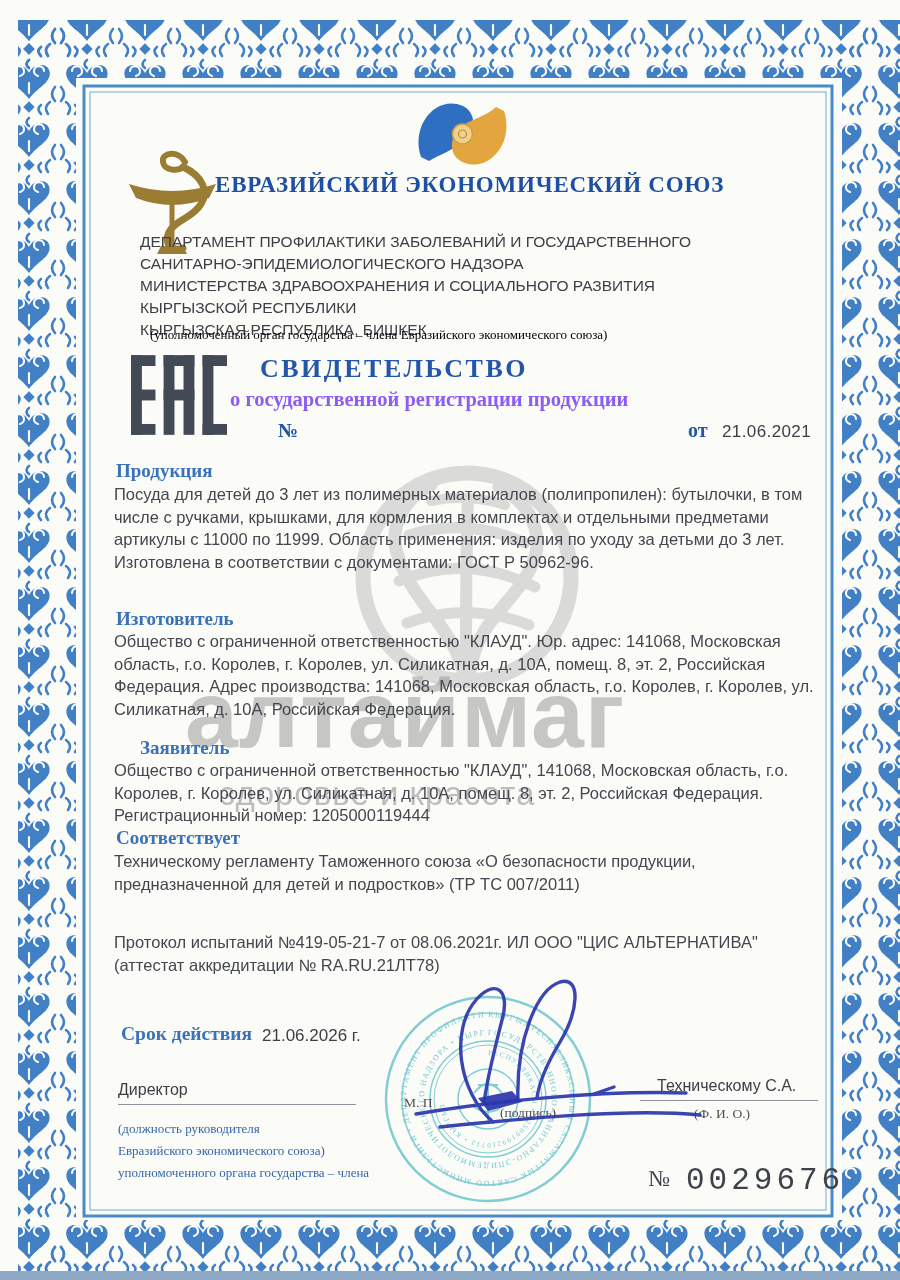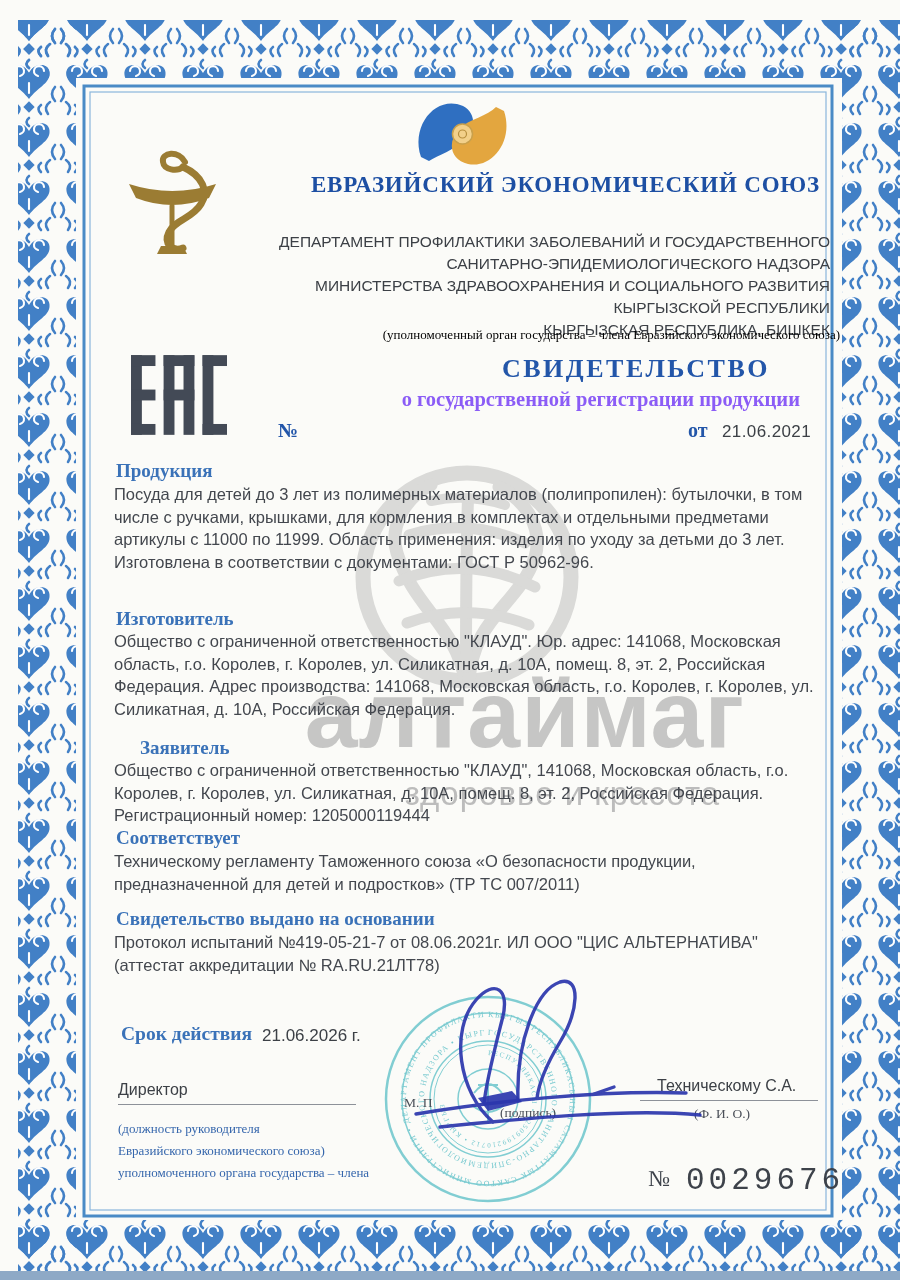--- a/index.html
+++ b/index.html
@@ -4,21 +4,21 @@
 <style>
   html,body{margin:0;padding:0;}
   .page{position:relative;width:900px;height:1280px;background:#fbfbf8;overflow:hidden;
         font-family:"Liberation Sans",sans-serif;color:#43474e;}
   .abs{position:absolute;}
   .layer-border{z-index:0;}
   .layer-watermark{z-index:1;}
   .layer-stamp{z-index:2;}
   .layer-content{z-index:3;}
   .layer-signature{z-index:4;}
-  .center{text-align:right;}
+  .center{text-align:left;}
   .union-title{font-family:"Liberation Serif",serif;font-weight:bold;font-size:23px;
                color:#1d4fa3;letter-spacing:0.8px;}
   .dept-line{font-size:15.5px;line-height:22px;color:#3c4046;}
   .authority-note{font-family:"Liberation Serif",serif;font-size:13px;color:#000000;}
   .doc-title{font-family:"Liberation Serif",serif;font-weight:bold;font-size:26px;
              color:#2356a9;letter-spacing:2.5px;}
   .doc-sub{font-family:"Liberation Serif",serif;font-weight:bold;font-size:20.5px;color:#8b5cf6;}
   .num-label{font-family:"Liberation Serif",serif;font-weight:bold;font-size:20px;color:#2356a9;}
   .num-value{font-size:17px;color:#3c4046;letter-spacing:0.4px;}
   .sec-title{font-family:"Liberation Serif",serif;font-weight:bold;font-size:19px;color:#3a72b8;}
@@ -144,21 +144,20 @@
 
   <div class="abs layer-content sec-title" style="left:116px;top:608px;">Изготовитель</div>
   <div class="abs layer-content sec-body" style="left:114px;top:630px;">Общество с ограниченной ответственностью "КЛАУД". Юр. адрес: 141068, Московская область, г.о. Королев, г. Королев, ул. Силикатная, д. 10А, помещ. 8, эт. 2, Российская Федерация. Адрес производства: 141068, Московская область, г.о. Королев, г. Королев, ул. Силикатная, д. 10А, Российская Федерация.</div>
 
   <div class="abs layer-content sec-title" style="left:116px;top:737px;margin-left:24px;">Заявитель</div>
   <div class="abs layer-content sec-body" style="left:114px;top:759px;">Общество с ограниченной ответственностью "КЛАУД", 141068, Московская область, г.о. Королев, г. Королев, ул. Силикатная, д. 10А, помещ. 8, эт. 2, Российская Федерация. Регистрационный номер: 1205000119444</div>
 
   <div class="abs layer-content sec-title" style="left:116px;top:827px;">Соответствует</div>
   <div class="abs layer-content sec-body" style="left:114px;top:850px;">Техническому регламенту Таможенного союза «О безопасности продукции, предназначенной для детей и подростков» (ТР ТС 007/2011)</div>
 
-  <div class="abs layer-content sec-title" style="left:116px;top:908px;">Свидетельство выдано на основании</div>
   <div class="abs layer-content sec-body" style="left:114px;top:931px;">Протокол испытаний №419-05-21-7 от 08.06.2021г. ИЛ ООО "ЦИС АЛЬТЕРНАТИВА" (аттестат аккредитации № RA.RU.21ЛТ78)</div>
 
   <div class="abs layer-content validity-label" style="left:121px;top:1023px;">Срок действия</div>
   <div class="abs layer-content validity-value" style="left:262px;top:1026px;">21.06.2026 г.</div>
 
   <svg class="abs layer-stamp" style="left:382px;top:993px;" width="212" height="212" viewBox="0 0 212 212" opacity="0.85">
     <defs>
       <path id="r1" d="M106 24 a82 82 0 1 1 -0.01 0"></path>
       <path id="r2" d="M106 42 a64 64 0 1 1 -0.01 0"></path>
       <path id="r3" d="M106 62 a44 44 0 1 1 -0.01 0"></path>

